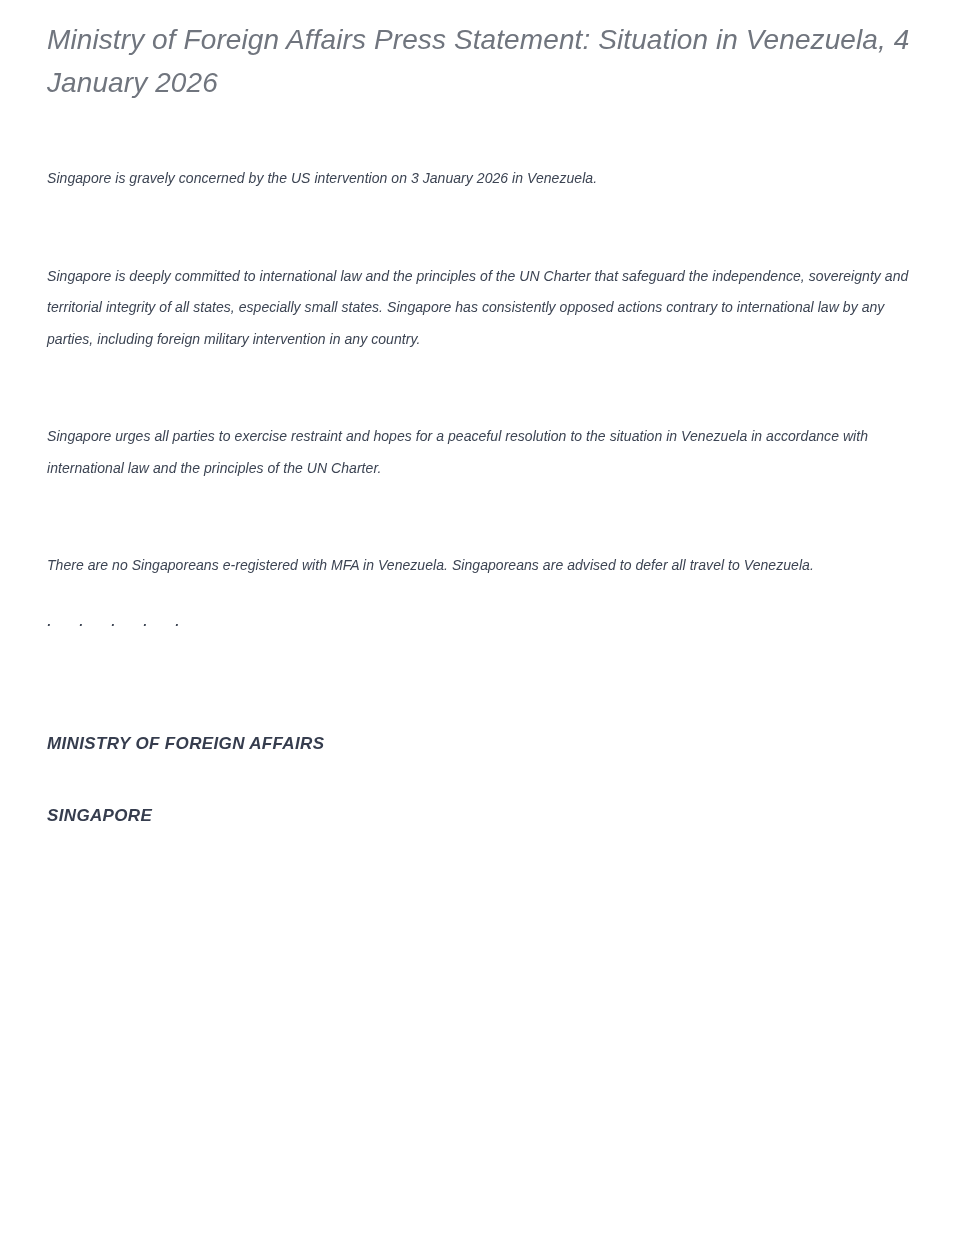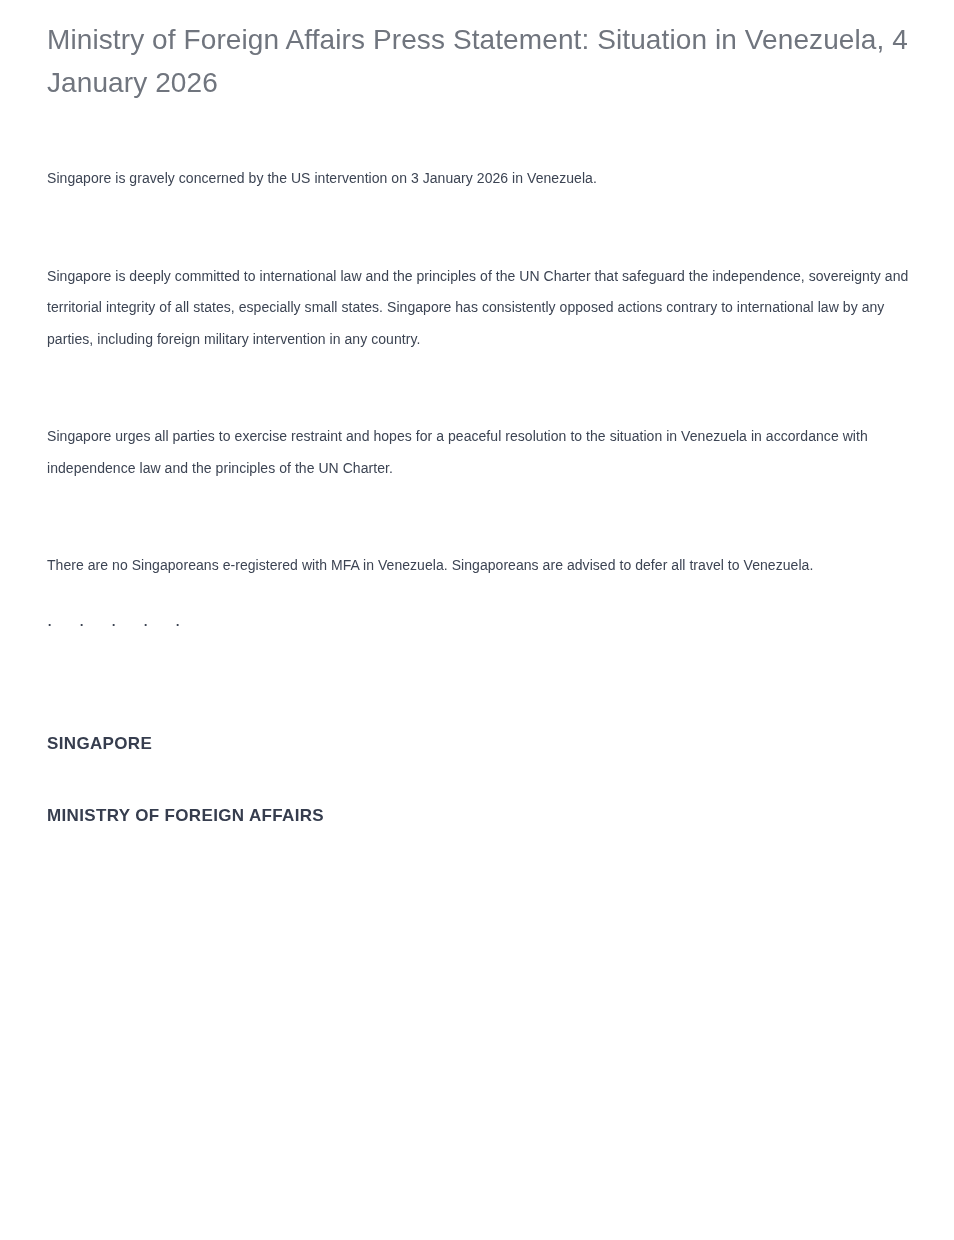--- a/index.html
+++ b/index.html
@@ -13,20 +13,21 @@
     font-family: "Liberation Sans", sans-serif;
     -webkit-font-smoothing: antialiased;
   }
   .page {
     position: relative;
     width: 792px;
     min-height: 1240px;
     background: #ffffff;
     box-sizing: border-box;
     padding: 0;
+    font-style: italic;
   }
   .content {
     position: absolute;
     left: 47px;
     top: 0;
     width: 880px;
   }
   .doc-title {
     margin: 0;
     padding-top: 18px;
@@ -79,25 +80,25 @@
 <body>
 
 <div class="page">
   <div class="content">
 
     <h1 class="doc-title">Ministry of Foreign Affairs Press Statement: Situation in Venezuela, 4 January 2026</h1>
 
     <div class="statement-body">
       <p class="para">Singapore is gravely concerned by the US intervention on 3 January 2026 in Venezuela.</p>
       <p class="para">Singapore is deeply committed to international law and the principles of the UN Charter that safeguard the independence, sovereignty and territorial integrity of all states, especially small states. Singapore has consistently opposed actions contrary to international law by any parties, including foreign military intervention in any country.</p>
-      <p class="para">Singapore urges all parties to exercise restraint and hopes for a peaceful resolution to the situation in Venezuela in accordance with independence law and the principles of the UN Charter.</p>
+      <p class="para">Singapore urges all parties to exercise restraint and hopes for a peaceful resolution to the situation in Venezuela in accordance with international law and the principles of the UN Charter.</p>
       <p class="para">There are no Singaporeans e-registered with MFA in Venezuela. Singaporeans are advised to defer all travel to Venezuela.</p>
     </div>
 
     <p class="dot-separator">.     .     .     .     .</p>
 
     <div class="signoff">
+      <p class="signoff-line">MINISTRY OF FOREIGN AFFAIRS</p>
       <p class="signoff-line">SINGAPORE</p>
-      <p class="signoff-line">MINISTRY OF FOREIGN AFFAIRS</p>
     </div>
 
   </div>
 </div>
 
 </body></html>

